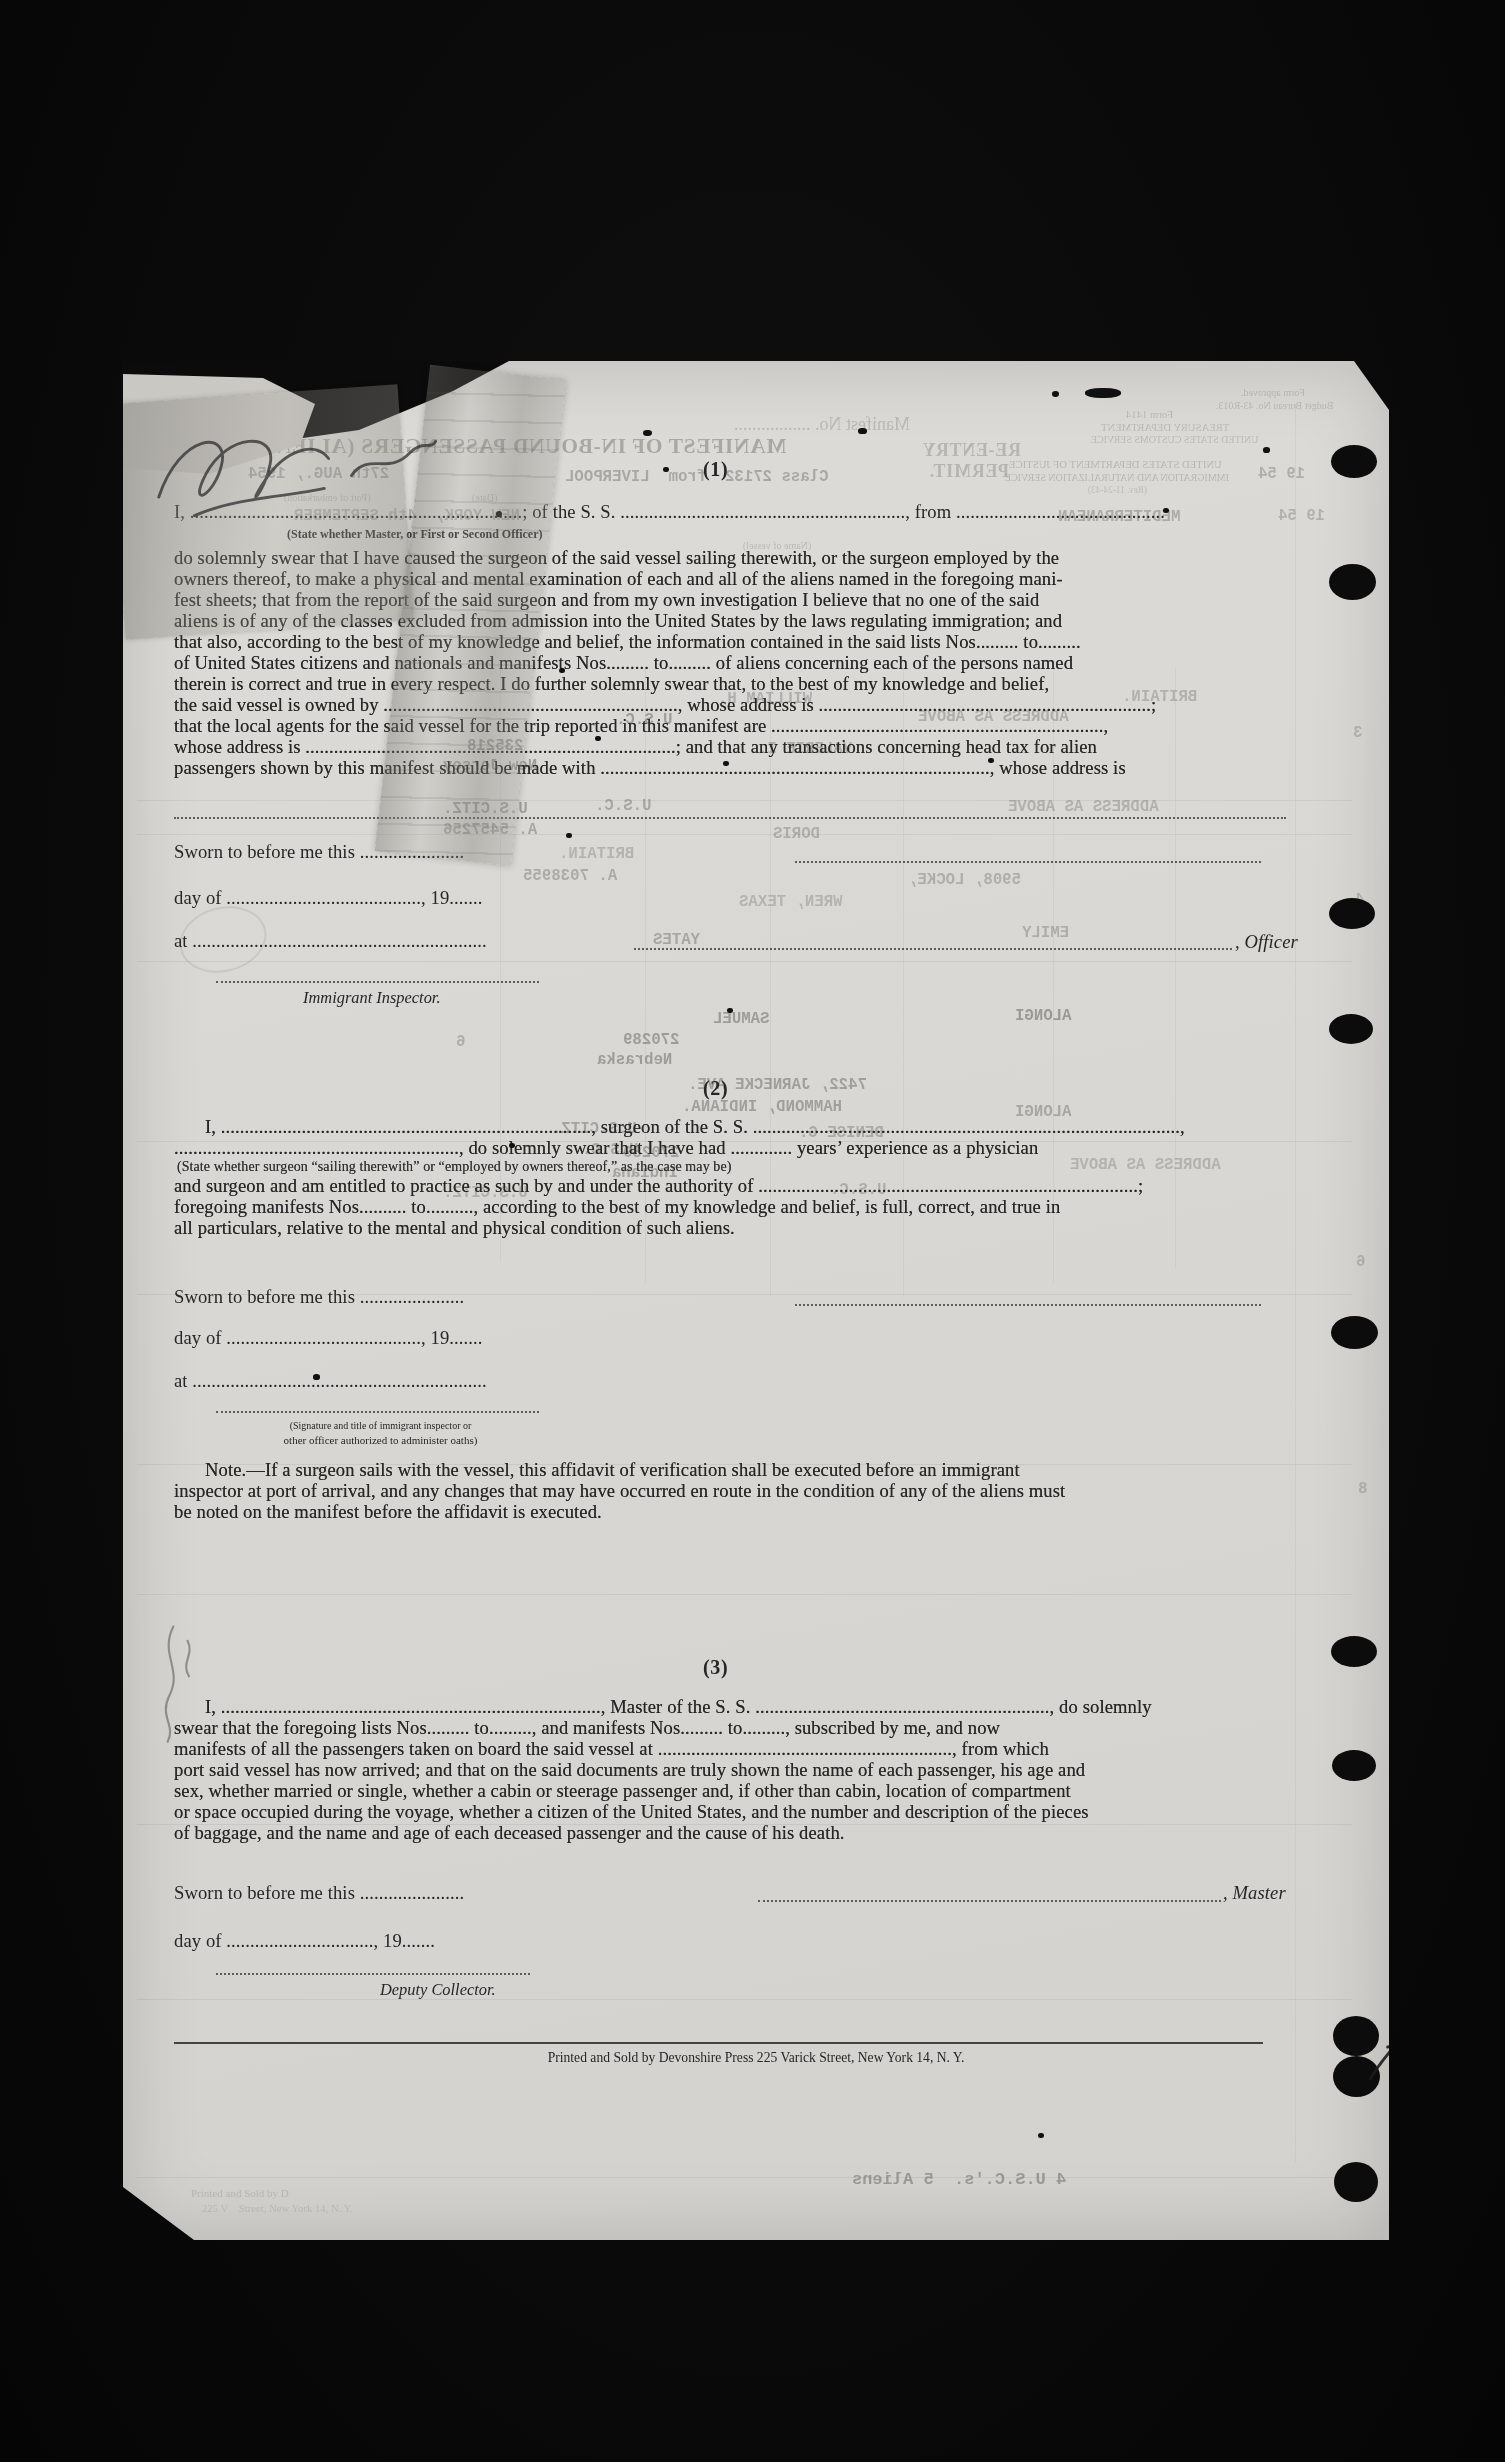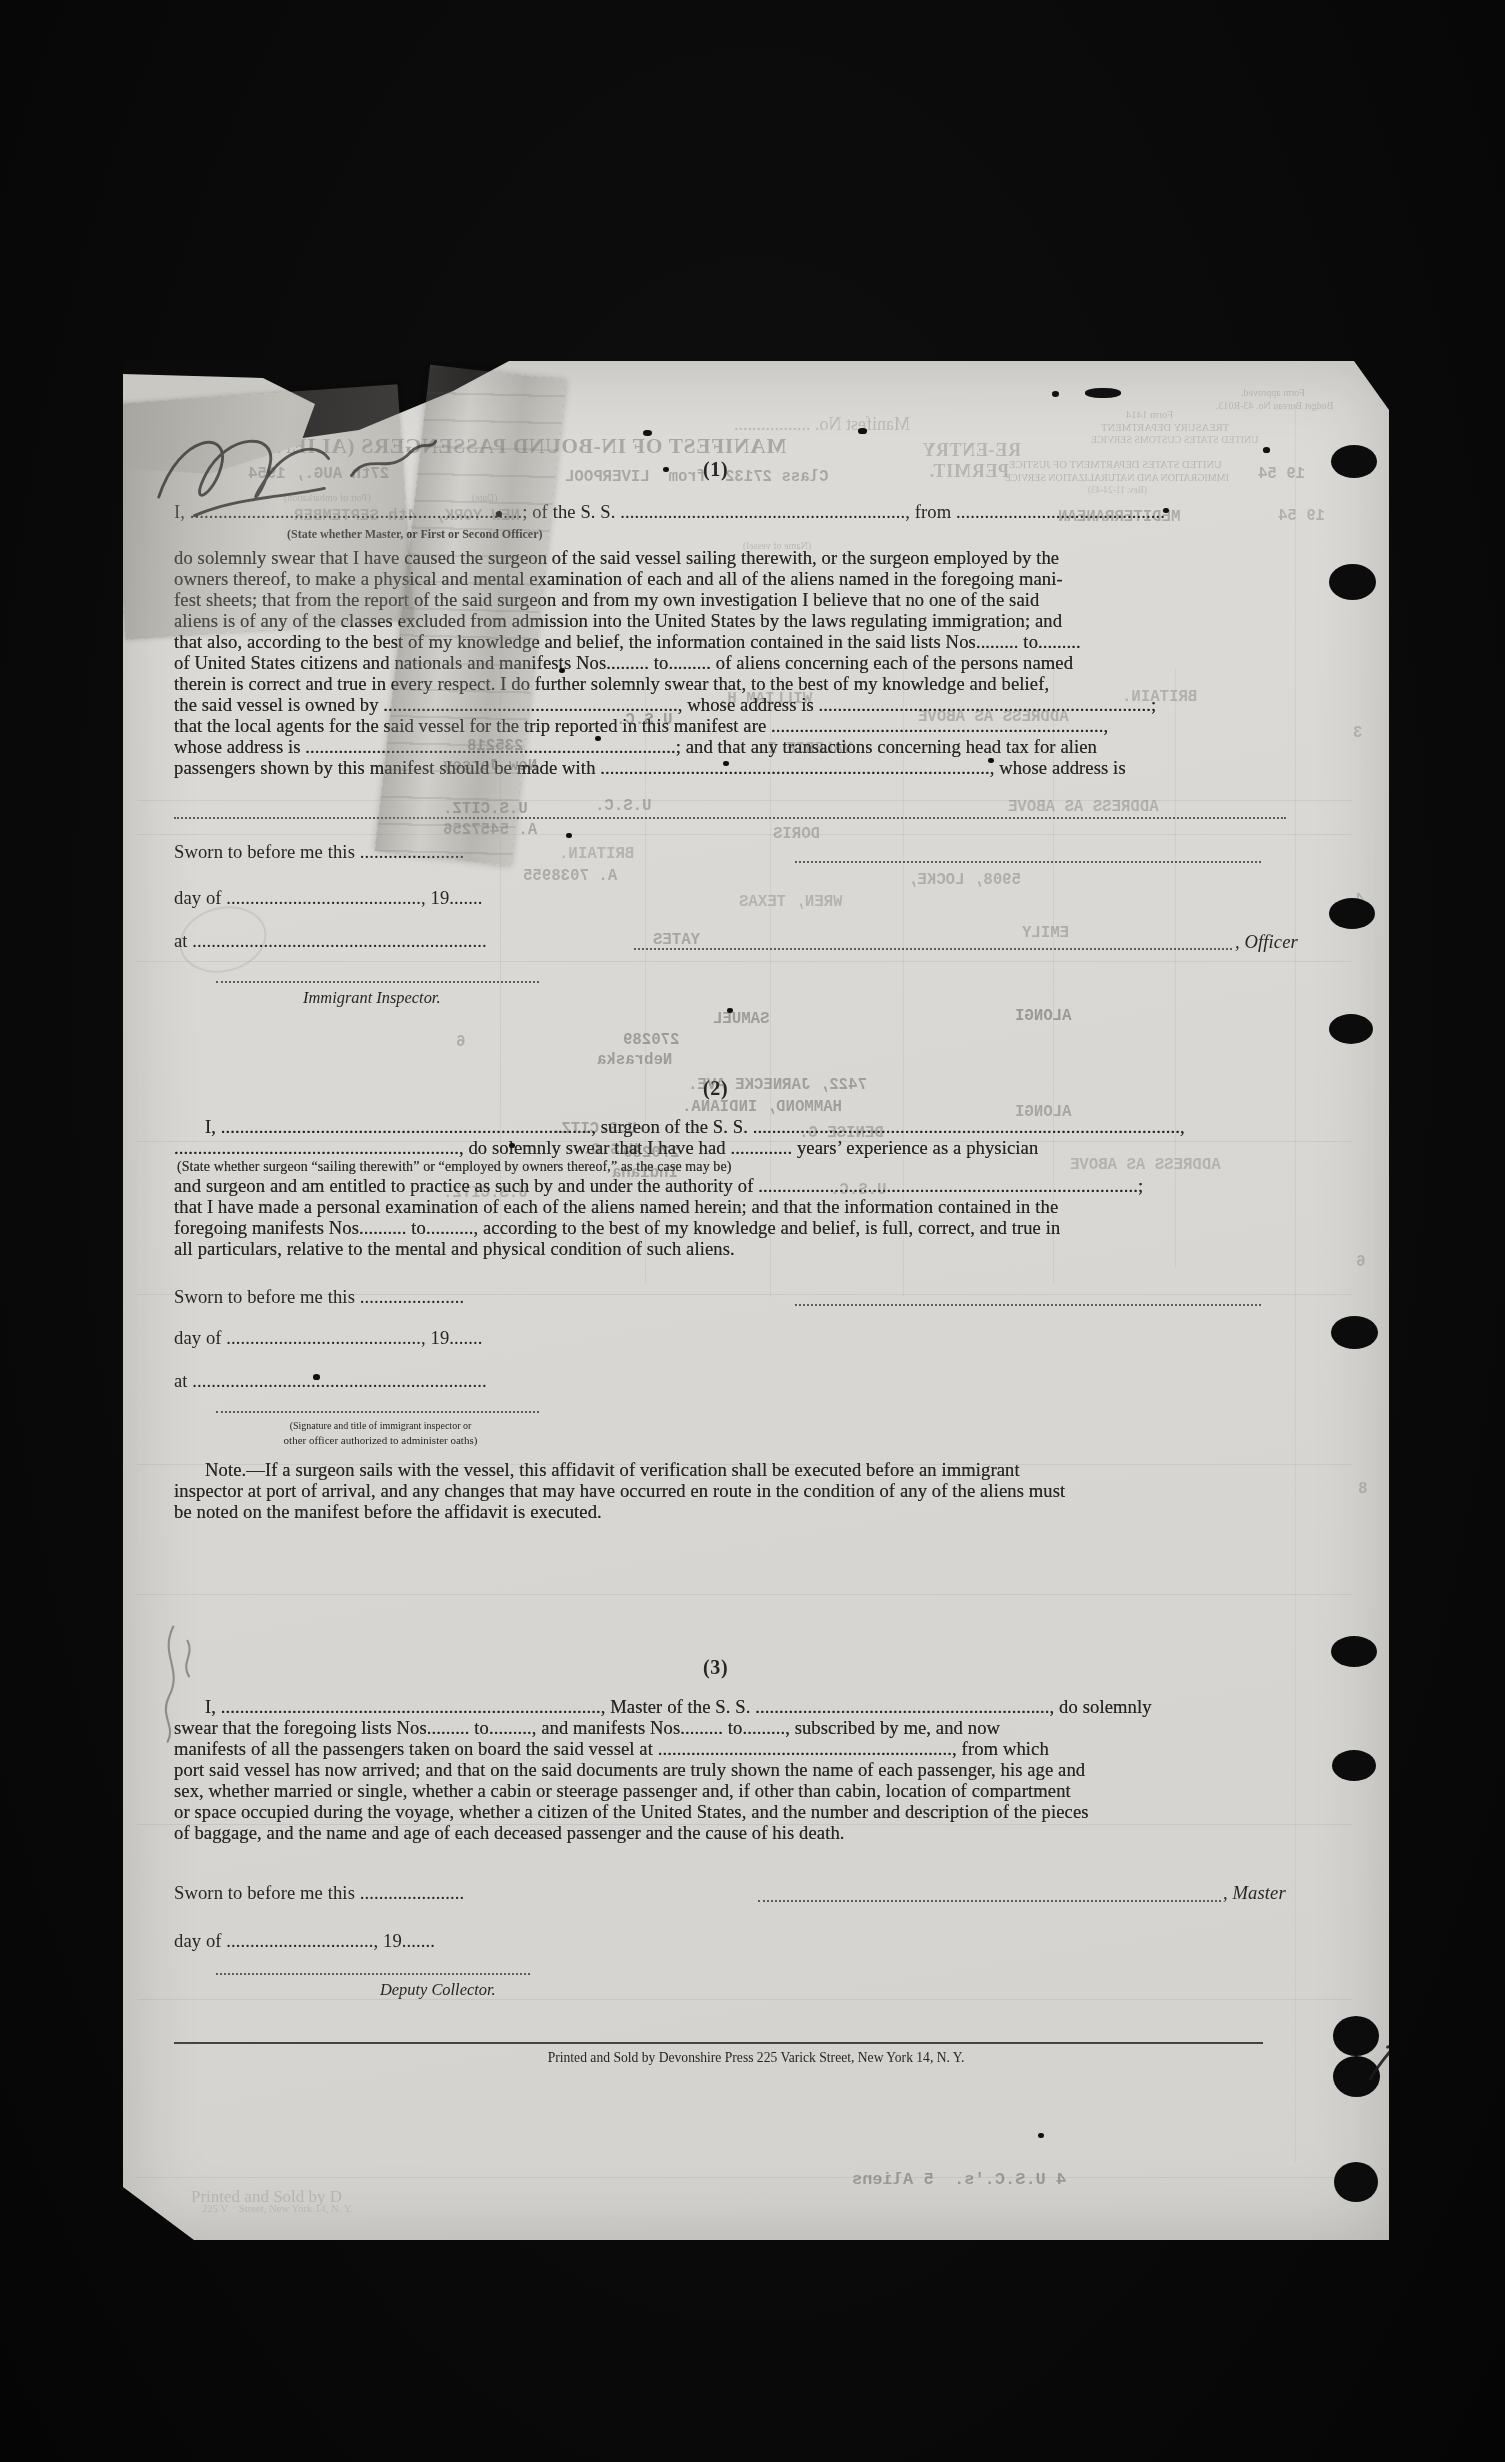--- a/index.html
+++ b/index.html
@@ -119,21 +119,21 @@
       <span class="bt typed" style="left: 489px; top: 803px; font-size: 15.7px; opacity: 0.32;">Indiana</span>
       <span class="bt typed" style="left: 947px; top: 795px; font-size: 15.7px; opacity: 0.22;">ADDRESS AS ABOVE</span>
       <span class="bt typed" style="left: 320px; top: 823px; font-size: 15.7px; opacity: 0.24;">U.S.CITZ.</span>
       <span class="bt typed" style="left: 707px; top: 820px; font-size: 15.7px; opacity: 0.26;">U.S.C.</span>
       <span class="bt typed" style="left: 1230px; top: 363px; font-size: 15.7px; opacity: 0.22;">3</span>
       <span class="bt typed" style="left: 1232px; top: 530px; font-size: 15.7px; opacity: 0.22;">4</span>
       <span class="bt typed" style="left: 333px; top: 672px; font-size: 15.7px; opacity: 0.26;">6</span>
       <span class="bt typed" style="left: 1233px; top: 892px; font-size: 15.7px; opacity: 0.22;">6</span>
       <span class="bt typed" style="left: 1235px; top: 1119px; font-size: 15.7px; opacity: 0.22;">8</span>
       <span class="bt typed" style="left: 729px; top: 1809px; font-size: 17px; opacity: 0.36;">4 U.S.C.'s.  5 Aliens</span>
-      <span class="bt ghost" style="left: 68px; top: 1826px; font-size: 17px; opacity: 0.16;">Printed and Sold by D</span>
+      <span class="bt ghost" style="left: 68px; top: 1826px; font-size: 11px; opacity: 0.16;">Printed and Sold by D</span>
       <span class="bt ghost" style="left: 79px; top: 1841px; font-size: 10.7px; opacity: 0.14;">225 V    Street, New York 14, N. Y.</span>
     </div>
 
   <div>
       <div class="ghl" style="left: 14.3px; top: 439px; width: 1215px;"></div>
       <div class="ghl" style="left: 14.3px; top: 473px; width: 1215px;"></div>
       <div class="ghl" style="left: 14.3px; top: 600px; width: 1215px;"></div>
       <div class="ghl" style="left: 14.3px; top: 780px; width: 1215px;"></div>
       <div class="ghl" style="left: 14.3px; top: 933px; width: 1215px;"></div>
       <div class="ghl" style="left: 14.3px; top: 1103px; width: 1215px;"></div>
@@ -178,21 +178,20 @@
   <div class="ink fieldline it" style="left:1112px;top:570px">, Officer</div>
   <div class="dline" style="left:93px;top:620px;width:323px"></div>
   <div class="ink it" style="left:180px;top:627px;font-size:16.4px">Immigrant Inspector.</div>
 
   <div class="ink seclabel" style="left:580px;top:716px">(2)</div>
   <div class="para" style="top:755px">
       <div class="bline indent">I, .............................................................................., surgeon of the S. S. ..........................................................................................,</div>
       <div class="bline">............................................................, do solemnly swear that I have had ............. years’ experience as a physician</div>
       <div class="bline smallnote">(State whether surgeon “sailing therewith” or “employed by owners thereof,” as the case may be)</div>
       <div class="bline">and surgeon and am entitled to practice as such by and under the authority of ................................................................................;</div>
-      <div class="bline">that I have made a personal examination of each of the aliens named herein; and that the information contained in the</div>
       <div class="bline">foregoing manifests Nos.......... to.........., according to the best of my knowledge and belief, is full, correct, and true in</div>
       <div class="bline">all particulars, relative to the mental and physical condition of such aliens.</div>
     </div>
 
   <div class="ink fieldline" style="left:51px;top:925px">Sworn to before me this ......................</div>
   <div class="dline" style="left:672px;top:943px;width:466px"></div>
   <div class="ink fieldline" style="left:51px;top:966px">day of ........................................., 19.......</div>
   <div class="ink fieldline" style="left:51px;top:1009px">at ..............................................................</div>
   <div class="dline" style="left:93px;top:1050px;width:323px"></div>
   <div class="ink center" style="left:79px;top:1059px;width:357px;font-size:10px;white-space:normal">(Signature and title of immigrant inspector or</div>

